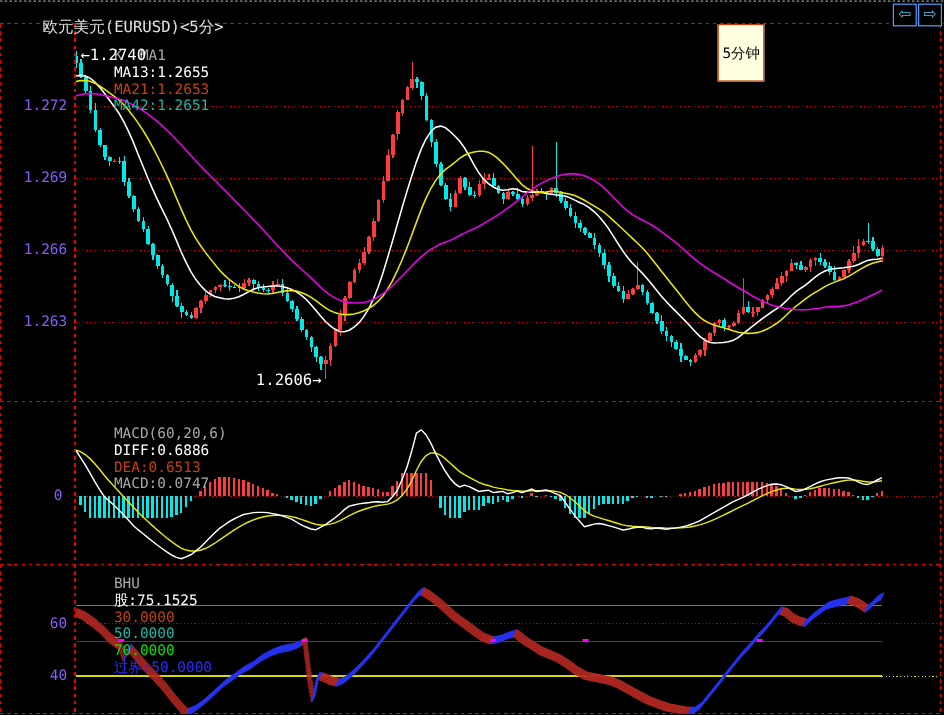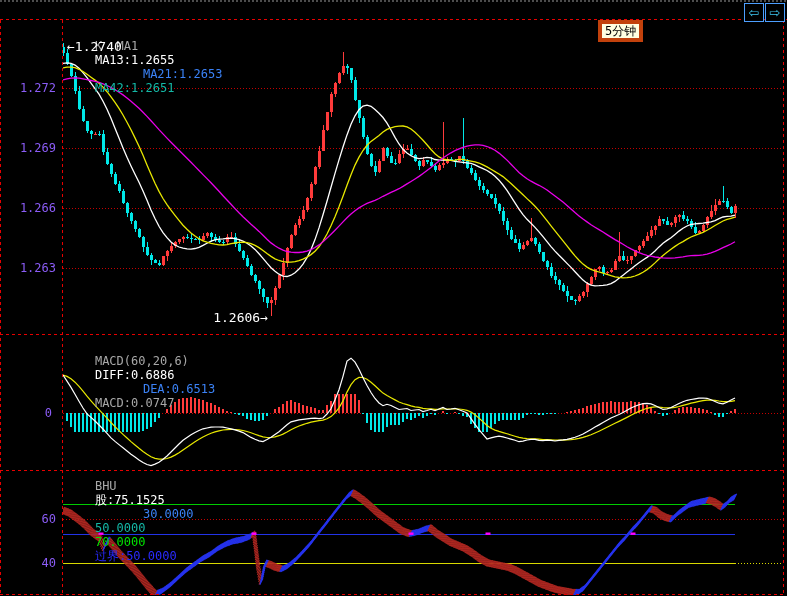--- a/index.html
+++ b/index.html
@@ -2,29 +2,29 @@
 <html><head>
 <meta charset="utf-8">
 <style>
   html,body{margin:0;padding:0;background:#000;}
   #app{position:relative;width:787px;height:596px;background:#000;overflow:hidden;
        font-family:"DejaVu Sans Mono","DejaVu Sans",monospace;}
   #chart{position:absolute;left:0;top:0;z-index:1;}
   .txt{position:absolute;z-index:2;white-space:pre;font-size:12px;line-height:14px;}
   .titlebar{left:4px;top:3px;color:#e0e0e0;font-size:13px;}
   .legend span{margin-right:9px;}
-  .gray{color:#a8a8a8;} .white{color:#ffffff;} .yellow{color:#3b82f6;margin-left:48px;}
+  .gray{color:#a8a8a8;} .white{color:#ffffff;} .yellow{color:#c2410c;}
   .magenta{color:#14b8a6;} .green{color:#00e400;} .blue{color:#2a2aff;}
   .anno{color:#ffffff;font-size:13px;}
   .ylab{position:absolute;z-index:2;left:8px;width:48px;text-align:right;color:#8b5cf6;font-size:12px;line-height:14px;}
   .navbtn{position:absolute;z-index:3;top:3px;width:20px;height:19px;background:#000;
           border:1px solid #4d9fff;color:#3ec8f2;font-size:13px;line-height:17px;text-align:center;
           padding:0;cursor:pointer;font-family:"DejaVu Sans",sans-serif;}
   .tooltip{position:absolute;z-index:3;left:598px;top:20px;background:#ffffe1;color:#000;
-           border:4px solid #c2410c;font-size:12px;line-height:14px;padding:0 3px;}
+           border:1px solid #c2410c;font-size:12px;line-height:14px;padding:16px 3px;}
 </style>
 </head>
 <body>
 
 <div id="app">
   <svg id="chart" width="787" height="596">
       <defs>
         <clipPath id="cm">
           <rect x="63" y="21" width="721" height="312"></rect>
         </clipPath>
@@ -1443,20 +1443,23 @@
         <line x1="0" y1="19.5" x2="787" y2="19.5" stroke="#e80000" stroke-dasharray="3 3"></line>
         <line x1="0" y1="334.5" x2="783" y2="334.5" stroke="#e80000" stroke-dasharray="3 3"></line>
         <line x1="0" y1="470.5" x2="783" y2="470.5" stroke="#e80000" stroke-dasharray="3 3"></line>
         <line x1="0.5" y1="20" x2="0.5" y2="595" stroke="#e80000" stroke-dasharray="3 3"></line>
         <line x1="62.5" y1="20" x2="62.5" y2="595" stroke="#e80000" stroke-dasharray="3 3"></line>
         <line x1="783.5" y1="20" x2="783.5" y2="595" stroke="#e80000" stroke-dasharray="3 3"></line>
         <line x1="0" y1="594.5" x2="783" y2="594.5" stroke="#e80000" stroke-dasharray="3 3"></line>
       </g>
     </svg>
 
+  <div class="txt titlebar">
+    <span>欧元美元(EURUSD)&lt;5分&gt;</span>
+  </div>
 
   <button class="navbtn" style="left:744px">
     <span>⇦</span>
   </button>
   <button class="navbtn" style="left:765px">
     <span>⇨</span>
   </button>
 
   <div class="tooltip">5分钟</div>
 

